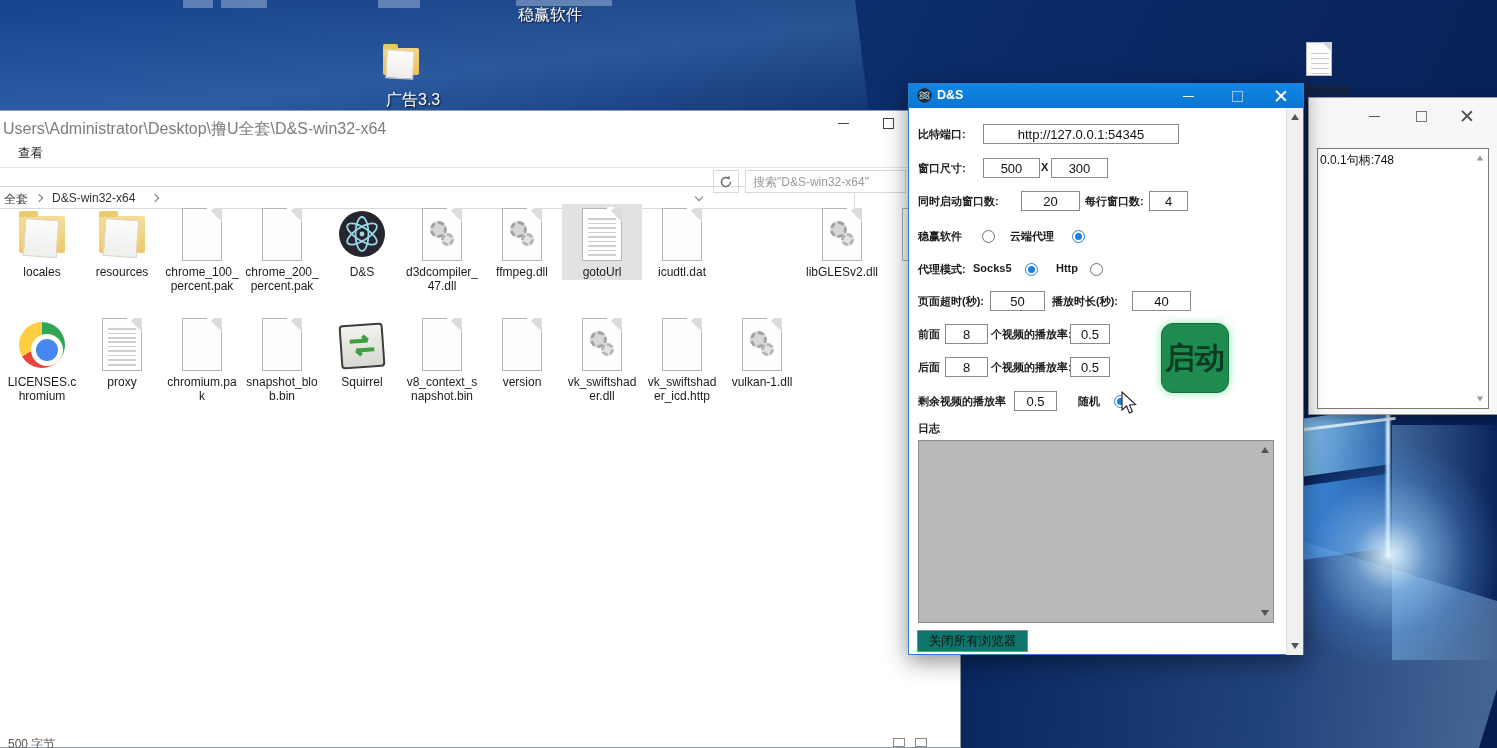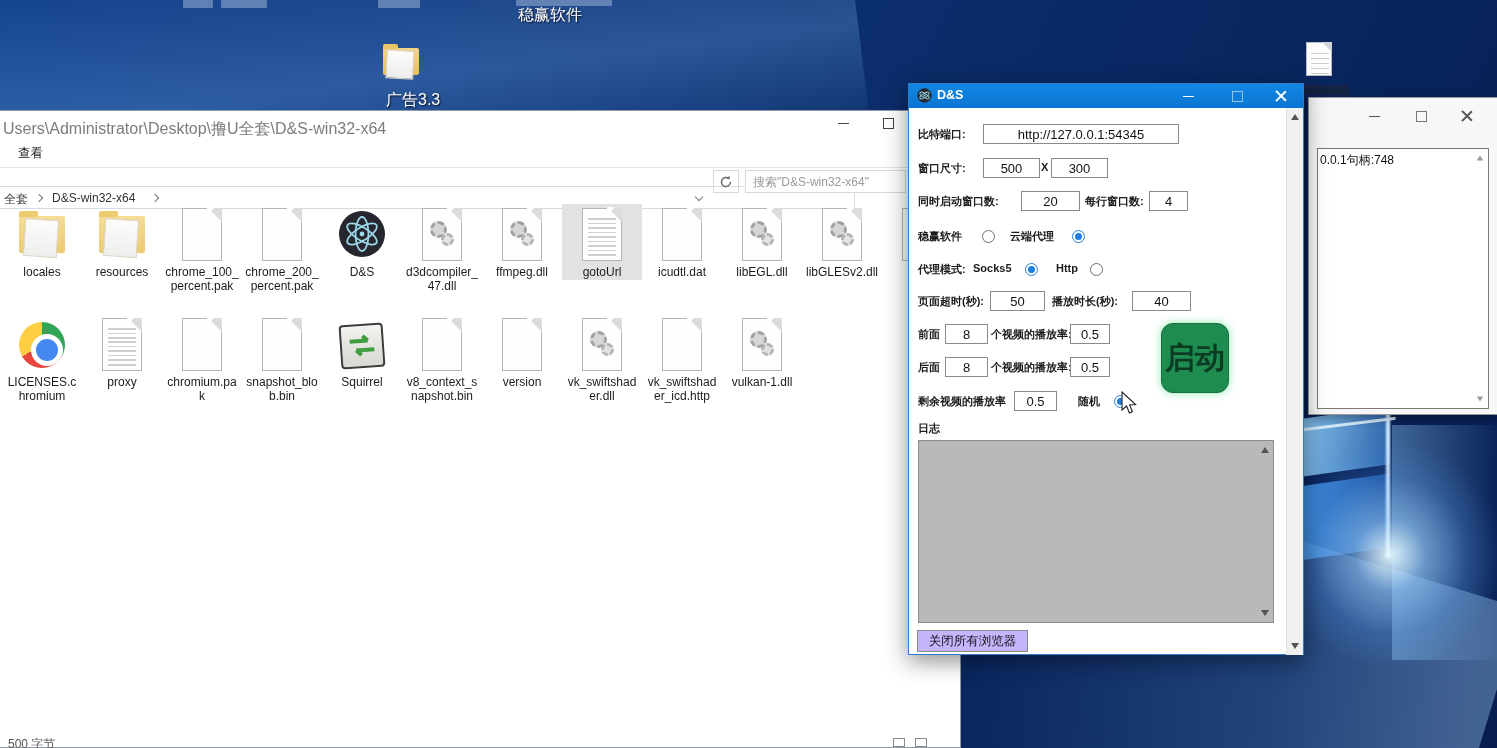--- a/index.html
+++ b/index.html
@@ -92,21 +92,21 @@
   .radio { position:absolute; width:13px; height:13px; border-radius:50%; border:1px solid #6e6e6e; background:#fff; }
   .radio.sel { border-color:#2a7fd4; }
   .radio.sel:after { content:""; position:absolute; left:2px; top:2px; width:7px; height:7px; border-radius:50%; background:#1d7fe0; }
   #ds-start { position:absolute; left:252px; top:239px; width:68px; height:70px; border-radius:12px;
     background:#1e8b4f; border:1px solid #16703e; box-shadow:0 0 8px rgba(130,230,170,.9);
     font-size:30px; font-weight:bold; color:#0b3b22; text-align:center; line-height:68px; font-family:"Liberation Sans",sans-serif; }
   #ds-log { position:absolute; left:9px; top:356px; width:356px; height:183px; background:#b9b9b9; border:1px solid #8d8d8d; }
   .tri-up { width:0; height:0; border-left:4px solid transparent; border-right:4px solid transparent; border-bottom:6px solid #555; }
   .tri-down { width:0; height:0; border-left:4px solid transparent; border-right:4px solid transparent; border-top:6px solid #555; }
   #ds-scroll { position:absolute; right:0; top:24px; width:17px; height:547px; background:#f0f0f0; border-left:1px solid #e2e2e2; }
-  #ds-closeall { position:absolute; left:8px; top:546px; width:111px; height:22px; background:#c4b5fd; border:1px solid #8a8a8a; font-size:12.5px; color:#111; text-align:center; line-height:20px; }
+  #ds-closeall { position:absolute; left:8px; top:546px; width:111px; height:22px; background:#0f766e; border:1px solid #8a8a8a; font-size:12.5px; color:#111; text-align:center; line-height:20px; }
 
   
   #rw { position:absolute; left:1308px; top:97px; width:192px; height:318px; background:#f7f7f7; border:1px solid #9a9a9a; box-shadow:-2px 3px 10px rgba(0,0,0,.35); }
   #rw-text { position:absolute; left:8px; top:50px; width:172px; height:261px; background:#fff; border:1px solid #7a7a7a; font-size:12px; color:#111; padding:3px 2px; }
 
   
   #cursor { position:absolute; left:1120px; top:391px; z-index:50; }
 </style>
 </head>
 <body>
@@ -234,30 +234,20 @@
       <div class="flabel">gotoUrl</div>
     </div>
     <div class="file-item" style="left:642px;top:93px">
       <div class="iconbox">
           <div class="fi-page">
             <div class="fold"></div>
           </div>
         </div>
       <div class="flabel">icudtl.dat</div>
     </div>
-    <div class="file-item" style="left:722px;top:93px">
-      <div class="iconbox">
-          <div class="fi-page">
-            <div class="fold"></div>
-            <div class="gear1"></div>
-            <div class="gear2"></div>
-          </div>
-        </div>
-      <div class="flabel">libEGL.dll</div>
-    </div>
     <div class="file-item" style="left:802px;top:93px">
       <div class="iconbox">
           <div class="fi-page">
             <div class="fold"></div>
             <div class="gear1"></div>
             <div class="gear2"></div>
           </div>
         </div>
       <div class="flabel">libGLESv2.dll</div>
     </div>

